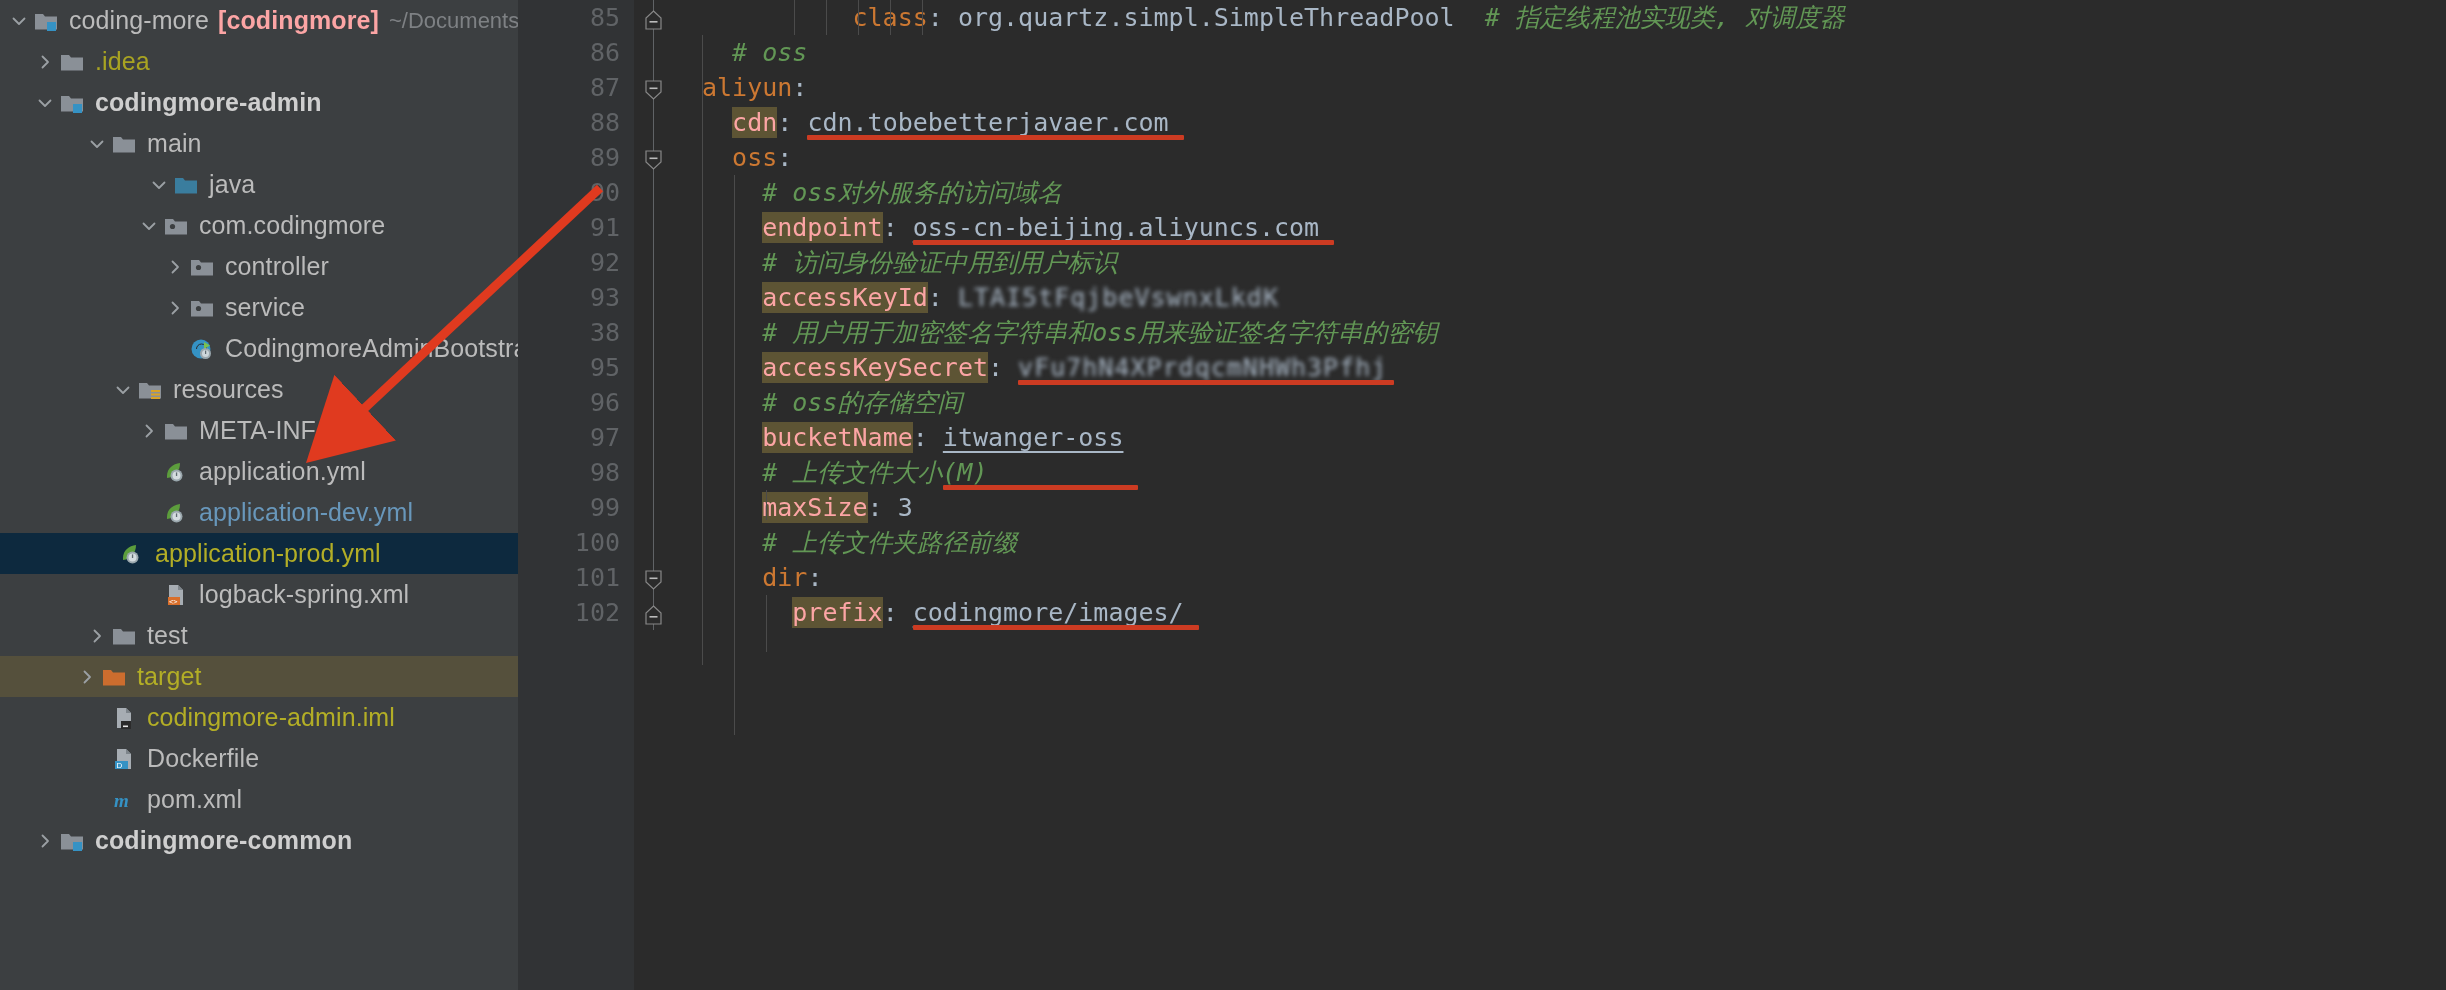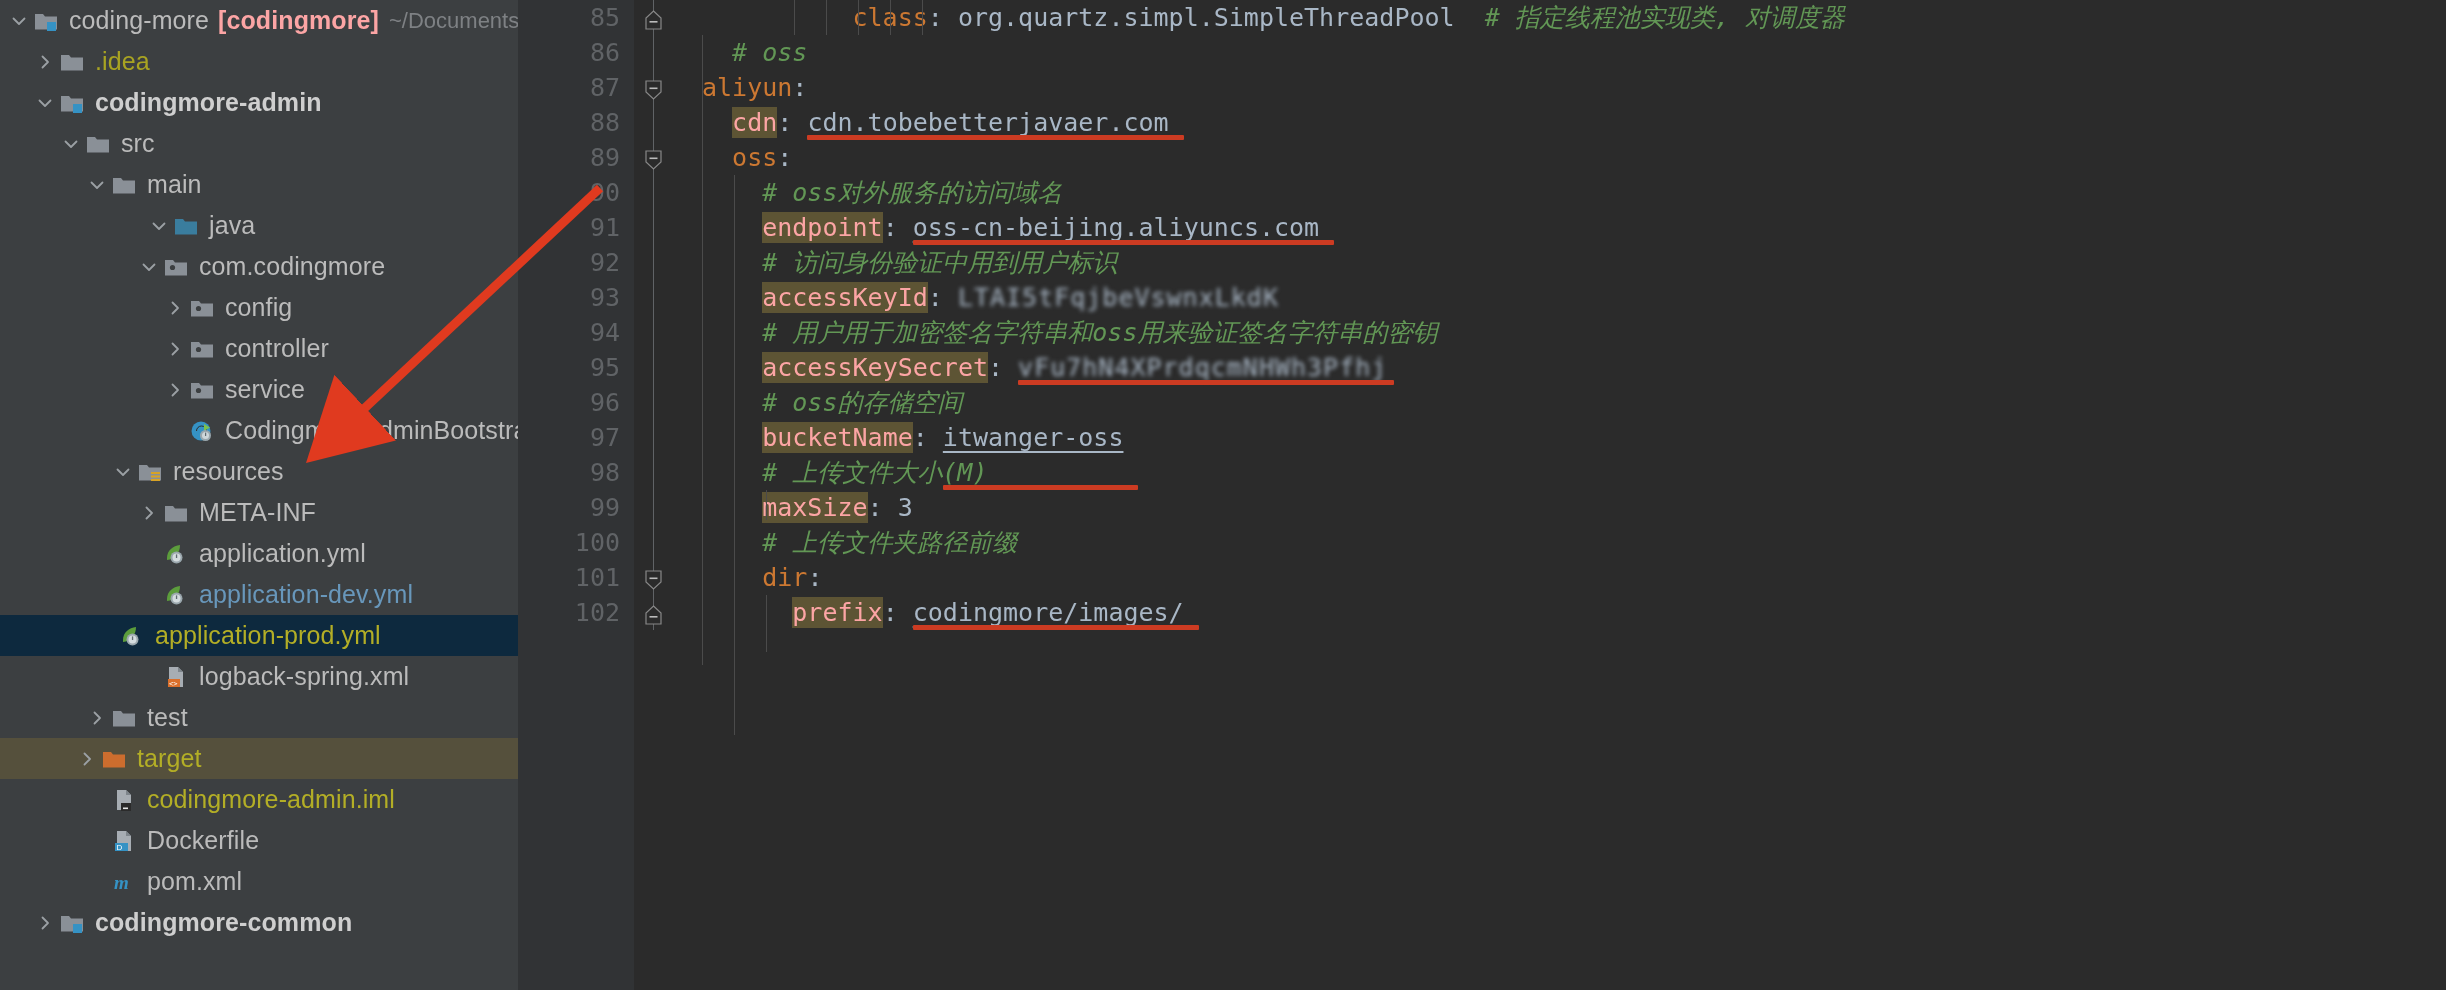--- a/index.html
+++ b/index.html
@@ -182,33 +182,20 @@
           </svg>
         </span>
         <span class="ticon">
           <svg width="26" height="26" viewBox="0 0 26 26">
             <path d="M2,6 h8 l2,2.5 h12 v13 h-22 z" fill="#8a9097"></path>
             <rect x="14" y="14" width="9" height="9" fill="#3592c4"></rect>
           </svg>
         </span>
         <span class="tlabel c-white bold">codingmore-admin</span>
       </div>
-      <div class="tree-row" style="padding-left: 58px;">
-        <span class="arrow">
-          <svg width="20" height="20" viewBox="0 0 20 20">
-            <path d="M4.5,7.5 L10,13 L15.5,7.5" fill="none" stroke="#9ba0a4" stroke-width="1.8" stroke-linecap="round" stroke-linejoin="round"></path>
-          </svg>
-        </span>
-        <span class="ticon">
-          <svg width="26" height="26" viewBox="0 0 26 26">
-            <path d="M2,6 h8 l2,2.5 h12 v13 h-22 z" fill="#8a9097"></path>
-          </svg>
-        </span>
-        <span class="tlabel c-white">src</span>
-      </div>
       <div class="tree-row" style="padding-left: 84px;">
         <span class="arrow">
           <svg width="20" height="20" viewBox="0 0 20 20">
             <path d="M4.5,7.5 L10,13 L15.5,7.5" fill="none" stroke="#9ba0a4" stroke-width="1.8" stroke-linecap="round" stroke-linejoin="round"></path>
           </svg>
         </span>
         <span class="ticon">
           <svg width="26" height="26" viewBox="0 0 26 26">
             <path d="M2,6 h8 l2,2.5 h12 v13 h-22 z" fill="#8a9097"></path>
           </svg>
@@ -234,34 +221,20 @@
             <path d="M4.5,7.5 L10,13 L15.5,7.5" fill="none" stroke="#9ba0a4" stroke-width="1.8" stroke-linecap="round" stroke-linejoin="round"></path>
           </svg>
         </span>
         <span class="ticon">
           <svg width="26" height="26" viewBox="0 0 26 26">
             <path d="M2,6 h8 l2,2.5 h12 v13 h-22 z" fill="#8a9097"></path>
             <circle cx="9.5" cy="13.5" r="2.6" fill="#3c3f41"></circle>
           </svg>
         </span>
         <span class="tlabel c-white">com.codingmore</span>
-      </div>
-      <div class="tree-row" style="padding-left: 162px;">
-        <span class="arrow">
-          <svg width="20" height="20" viewBox="0 0 20 20">
-            <path d="M7.5,4.5 L13,10 L7.5,15.5" fill="none" stroke="#9ba0a4" stroke-width="1.8" stroke-linecap="round" stroke-linejoin="round"></path>
-          </svg>
-        </span>
-        <span class="ticon">
-          <svg width="26" height="26" viewBox="0 0 26 26">
-            <path d="M2,6 h8 l2,2.5 h12 v13 h-22 z" fill="#8a9097"></path>
-            <circle cx="9.5" cy="13.5" r="2.6" fill="#3c3f41"></circle>
-          </svg>
-        </span>
-        <span class="tlabel c-white">config</span>
       </div>
       <div class="tree-row" style="padding-left: 162px;">
         <span class="arrow">
           <svg width="20" height="20" viewBox="0 0 20 20">
             <path d="M7.5,4.5 L13,10 L7.5,15.5" fill="none" stroke="#9ba0a4" stroke-width="1.8" stroke-linecap="round" stroke-linejoin="round"></path>
           </svg>
         </span>
         <span class="ticon">
           <svg width="26" height="26" viewBox="0 0 26 26">
             <path d="M2,6 h8 l2,2.5 h12 v13 h-22 z" fill="#8a9097"></path>
@@ -468,21 +441,21 @@
               </svg></div></div><div class="markcol"></div><div class="code"><span class="tok-key">aliyun</span><span class="tok-punct">:</span></div></div>
         <div class="line"><div class="gutter">88</div><div class="foldcol"><div class="foldline"></div></div><div class="markcol"></div><div class="code"><span class="tok-val">  </span><span class="tok-keybg">cdn</span><span class="tok-punct">: </span><span class="tok-val ul">cdn.tobebetterjavaer.com</span></div></div>
         <div class="line"><div class="gutter">89</div><div class="foldcol"><div class="foldline"></div><div class="foldbox"><svg width="17" height="20" viewBox="0 0 17 20">
                 <path d="M1,1 h15 v11 l-7.5,7 l-7.5,-7 z" fill="#2b2b2b" stroke="#888" stroke-width="1.2"></path>
                 <rect x="4.5" y="7.5" width="8" height="1.6" fill="#bbb"></rect>
               </svg></div></div><div class="markcol"></div><div class="code"><span class="tok-val">  </span><span class="tok-key">oss</span><span class="tok-punct">:</span></div></div>
         <div class="line"><div class="gutter">90</div><div class="foldcol"><div class="foldline"></div></div><div class="markcol"></div><div class="code"><span class="tok-val">    </span><span class="tok-cmt"># oss对外服务的访问域名</span></div></div>
         <div class="line"><div class="gutter">91</div><div class="foldcol"><div class="foldline"></div></div><div class="markcol"></div><div class="code"><span class="tok-val">    </span><span class="tok-keybg">endpoint</span><span class="tok-punct">: </span><span class="tok-val ul">oss-cn-beijing.aliyuncs.com</span></div></div>
         <div class="line"><div class="gutter">92</div><div class="foldcol"><div class="foldline"></div></div><div class="markcol"></div><div class="code"><span class="tok-val">    </span><span class="tok-cmt"># 访问身份验证中用到用户标识</span></div></div>
         <div class="line"><div class="gutter">93</div><div class="foldcol"><div class="foldline"></div></div><div class="markcol"></div><div class="code"><span class="tok-val">    </span><span class="tok-keybg">accessKeyId</span><span class="tok-punct">: </span><span class="blurtext">LTAI5tFqjbeVswnxLkdK</span></div></div>
-        <div class="line"><div class="gutter">94</div><div class="foldcol"><div class="foldline"></div></div><div class="markcol"></div><div class="code"><span class="tok-val">    </span><span class="tok-cmt"># 用户用于加密签名字符串和oss用来验证签名字符串的密钥</span></div></div>
+        <div class="line"><div class="gutter">38</div><div class="foldcol"><div class="foldline"></div></div><div class="markcol"></div><div class="code"><span class="tok-val">    </span><span class="tok-cmt"># 用户用于加密签名字符串和oss用来验证签名字符串的密钥</span></div></div>
         <div class="line"><div class="gutter">95</div><div class="foldcol"><div class="foldline"></div></div><div class="markcol"></div><div class="code"><span class="tok-val">    </span><span class="tok-keybg">accessKeySecret</span><span class="tok-punct">: </span><span class="blurtext">vFu7hN4XPrdqcmNHWh3Pfhj</span></div></div>
         <div class="line"><div class="gutter">96</div><div class="foldcol"><div class="foldline"></div></div><div class="markcol"></div><div class="code"><span class="tok-val">    </span><span class="tok-cmt"># oss的存储空间</span></div></div>
         <div class="line"><div class="gutter">97</div><div class="foldcol"><div class="foldline"></div></div><div class="markcol"></div><div class="code"><span class="tok-val">    </span><span class="tok-keybg">bucketName</span><span class="tok-punct">: </span><span class="tok-val ul">itwanger-oss</span></div></div>
         <div class="line"><div class="gutter">98</div><div class="foldcol"><div class="foldline"></div></div><div class="markcol"></div><div class="code"><span class="tok-val">    </span><span class="tok-cmt"># 上传文件大小(M)</span></div></div>
         <div class="line"><div class="gutter">99</div><div class="foldcol"><div class="foldline"></div></div><div class="markcol"></div><div class="code"><span class="tok-val">    </span><span class="tok-keybg">maxSize</span><span class="tok-punct">: </span><span class="tok-val">3</span></div></div>
         <div class="line"><div class="gutter">100</div><div class="foldcol"><div class="foldline"></div></div><div class="markcol"></div><div class="code"><span class="tok-val">    </span><span class="tok-cmt"># 上传文件夹路径前缀</span></div></div>
         <div class="line"><div class="gutter">101</div><div class="foldcol"><div class="foldline"></div><div class="foldbox"><svg width="17" height="20" viewBox="0 0 17 20">
                 <path d="M1,1 h15 v11 l-7.5,7 l-7.5,-7 z" fill="#2b2b2b" stroke="#888" stroke-width="1.2"></path>
                 <rect x="4.5" y="7.5" width="8" height="1.6" fill="#bbb"></rect>
               </svg></div></div><div class="markcol"></div><div class="code"><span class="tok-val">    </span><span class="tok-key">dir</span><span class="tok-punct">:</span></div></div>

